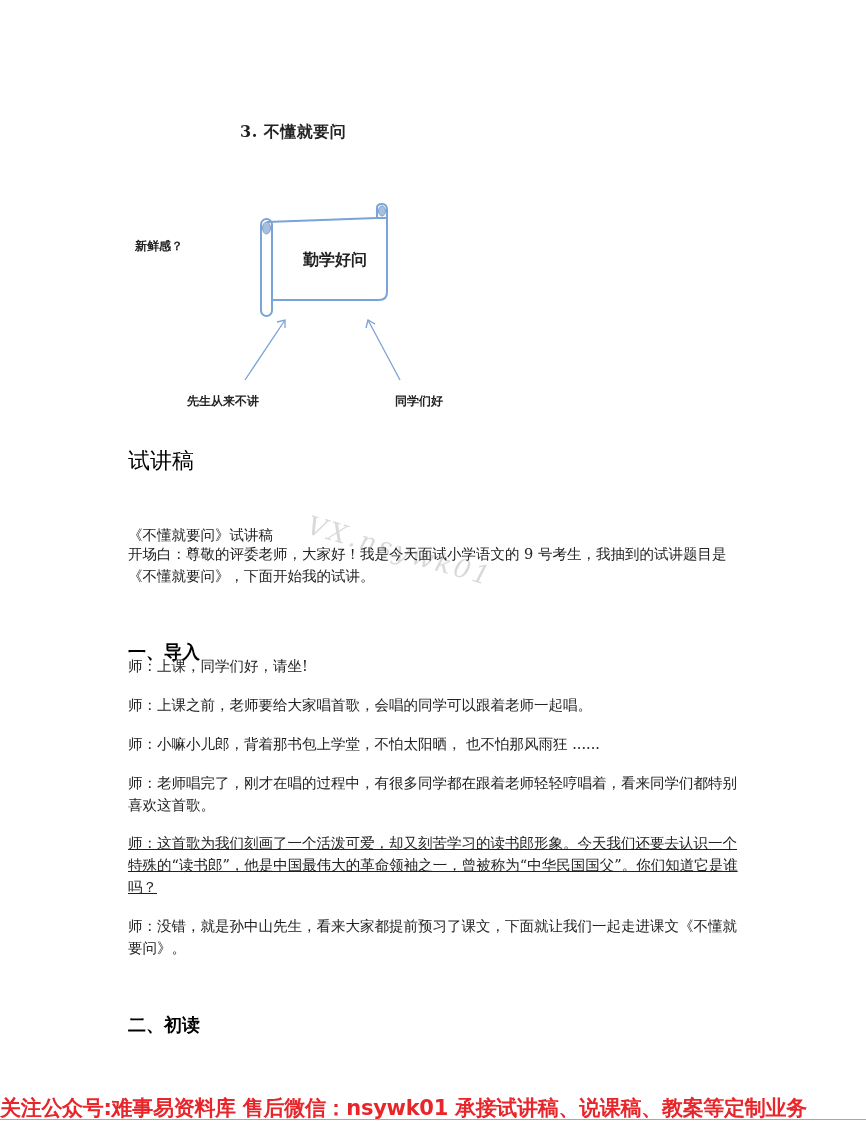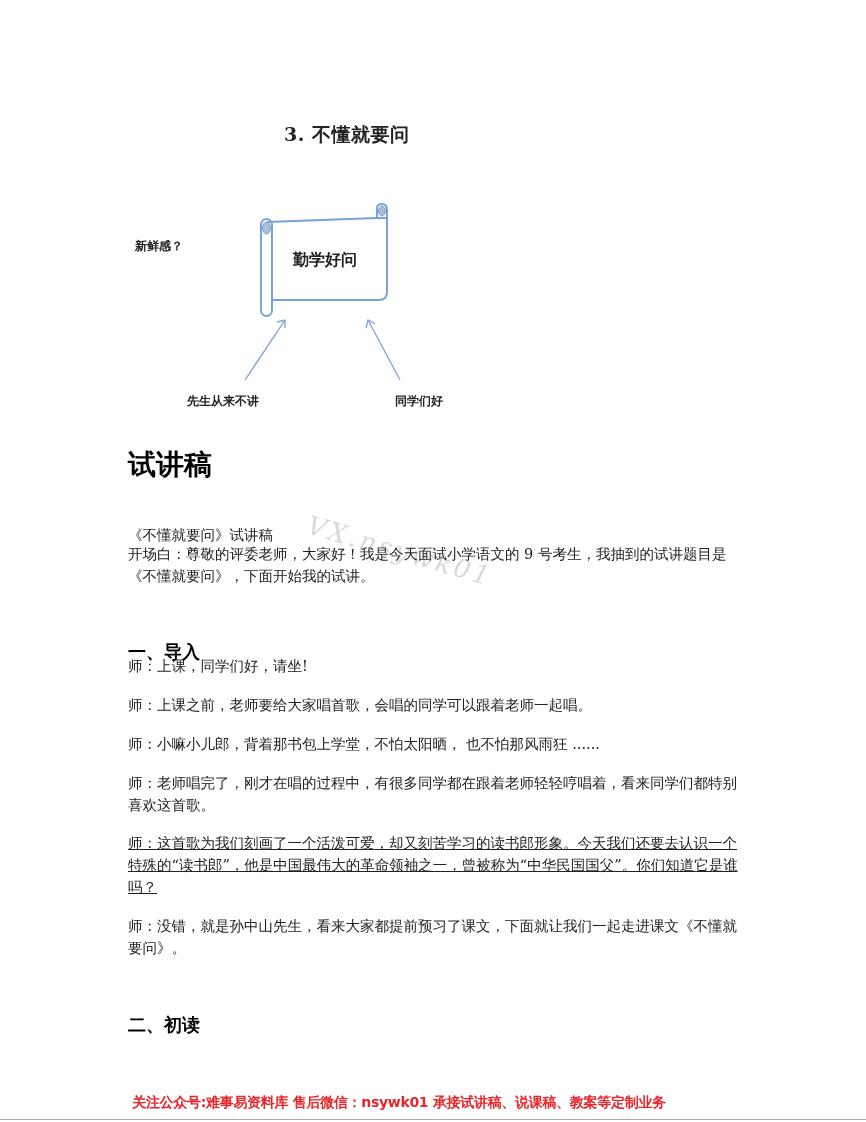--- a/index.html
+++ b/index.html
@@ -3,49 +3,48 @@
   <meta charset="utf-8">
   <style>
     html, body { margin: 0; padding: 0; }
     body {
       width: 866px; height: 1122px; position: relative; overflow: hidden;
       background: #ffffff; color: #111;
       font-family: "DejaVu Serif", "Liberation Serif", serif;
     }
     .abs { position: absolute; }
     .title {
-      left: 240px; top: 122px; font-size: 19px; font-weight: bold; color: #222;
+      left: 240px; top: 122px; font-size: 16px; font-weight: bold; color: #222;
       letter-spacing: 0.5px;
-      margin-left: 44px;
     }
     .diagram-label { font-size: 12px; font-weight: bold; color: #222; }
     .scroll-svg { left: 255px; top: 200px; }
     .arrows-svg { left: 230px; top: 310px; }
     .h1 {
-      left: 128px; top: 446px; font-size: 28px; font-weight: bold;
+      left: 128px; top: 446px; font-size: 22px; font-weight: normal;
       font-family: "DejaVu Sans", "Liberation Sans", sans-serif; color: #000;
     }
     .h2 {
       font-size: 18px; font-weight: bold;
       font-family: "DejaVu Sans", "Liberation Sans", sans-serif; color: #000;
       left: 128px;
       margin-top: 32px;
     }
     .para {
       left: 128px; width: 620px; font-size: 14.5px; line-height: 22px; color: #222;
     }
     .watermark {
       left: 312px; top: 510px; font-size: 26px; color: #bbb; opacity: 0.55;
       transform: rotate(16deg); transform-origin: left top;
       font-family: "DejaVu Serif", serif; letter-spacing: 3px; font-style: italic;
     }
     .footer {
       left: 0; top: 1094px; width: 798px; text-align: center;
       font-family: "DejaVu Sans", "Liberation Sans", sans-serif;
-      font-size: 14px; font-weight: bold; color: #e8252a; white-space: nowrap;
+      font-size: 21px; font-weight: bold; color: #e8252a; white-space: nowrap;
       letter-spacing: -0.3px;
     }
     .footer-rule {
       left: 0; top: 1119px; width: 866px; height: 1px; background: #aaa;
     }
   </style>
 </head>
 <body>
 
 <div class="abs title">3. 不懂就要问</div>
@@ -57,21 +56,21 @@
 
     <path d="M12 22 L122 18 L132 18 L132 92 Q132 100 124 100 L16 100"></path>
 
     <rect x="6" y="19" width="11" height="97" rx="5.5"></rect>
 
     <path d="M122 18 L122 8 Q122 4 127 4 Q132 4 132 10 L132 18"></path>
   </g>
   <ellipse cx="11.5" cy="28" rx="4" ry="6" fill="#a8bedb" stroke="#7aa3d6" stroke-width="1"></ellipse>
   <ellipse cx="127" cy="11" rx="3.5" ry="5" fill="#a8bedb" stroke="#7aa3d6" stroke-width="1"></ellipse>
 </svg>
-<div class="abs diagram-label" style="left:293px; top:250px; font-size:16px;">勤学好问</div>
+<div class="abs diagram-label" style="left:303px; top:250px; font-size:16px;">勤学好问</div>
 
 <svg class="abs arrows-svg" width="190" height="75" viewBox="0 0 190 75">
   <g stroke="#7aa3d6" stroke-width="1.3" fill="none">
     <line x1="15" y1="70" x2="55" y2="10"></line>
     <polyline points="47,12 55,10 55,18"></polyline>
     <line x1="170" y1="70" x2="138" y2="10"></line>
     <polyline points="136,18 138,10 145,14"></polyline>
   </g>
 </svg>
 

